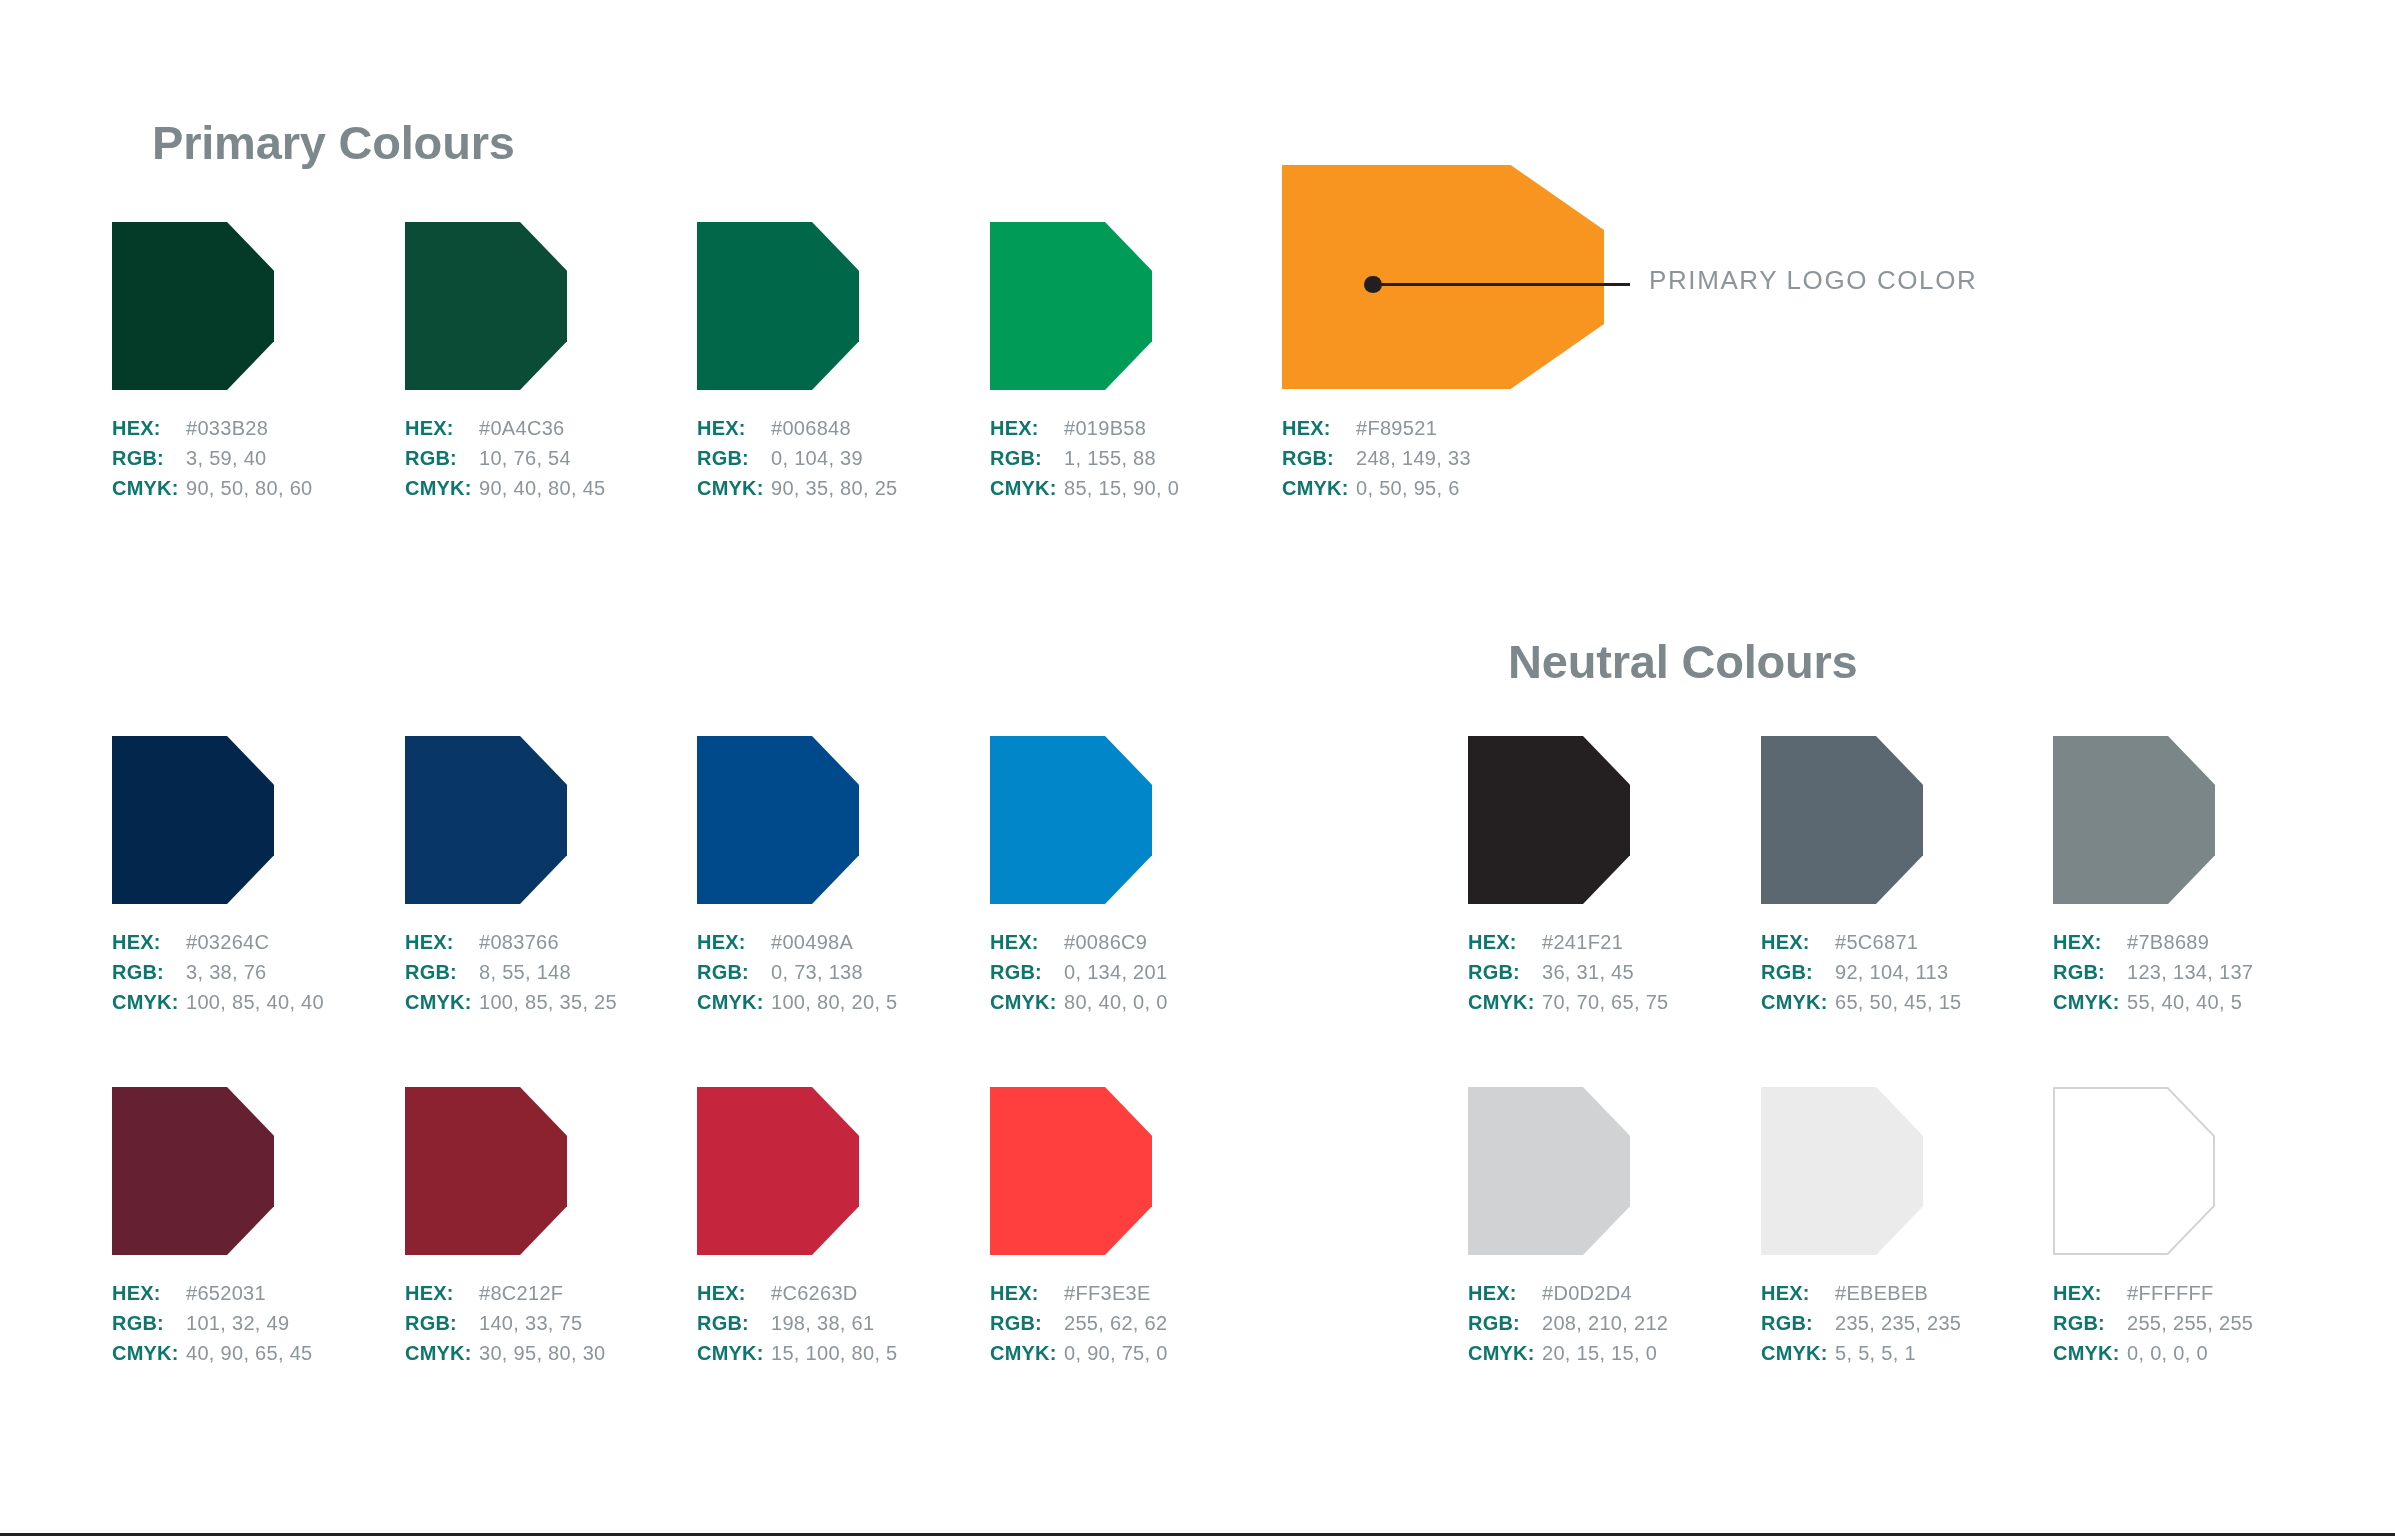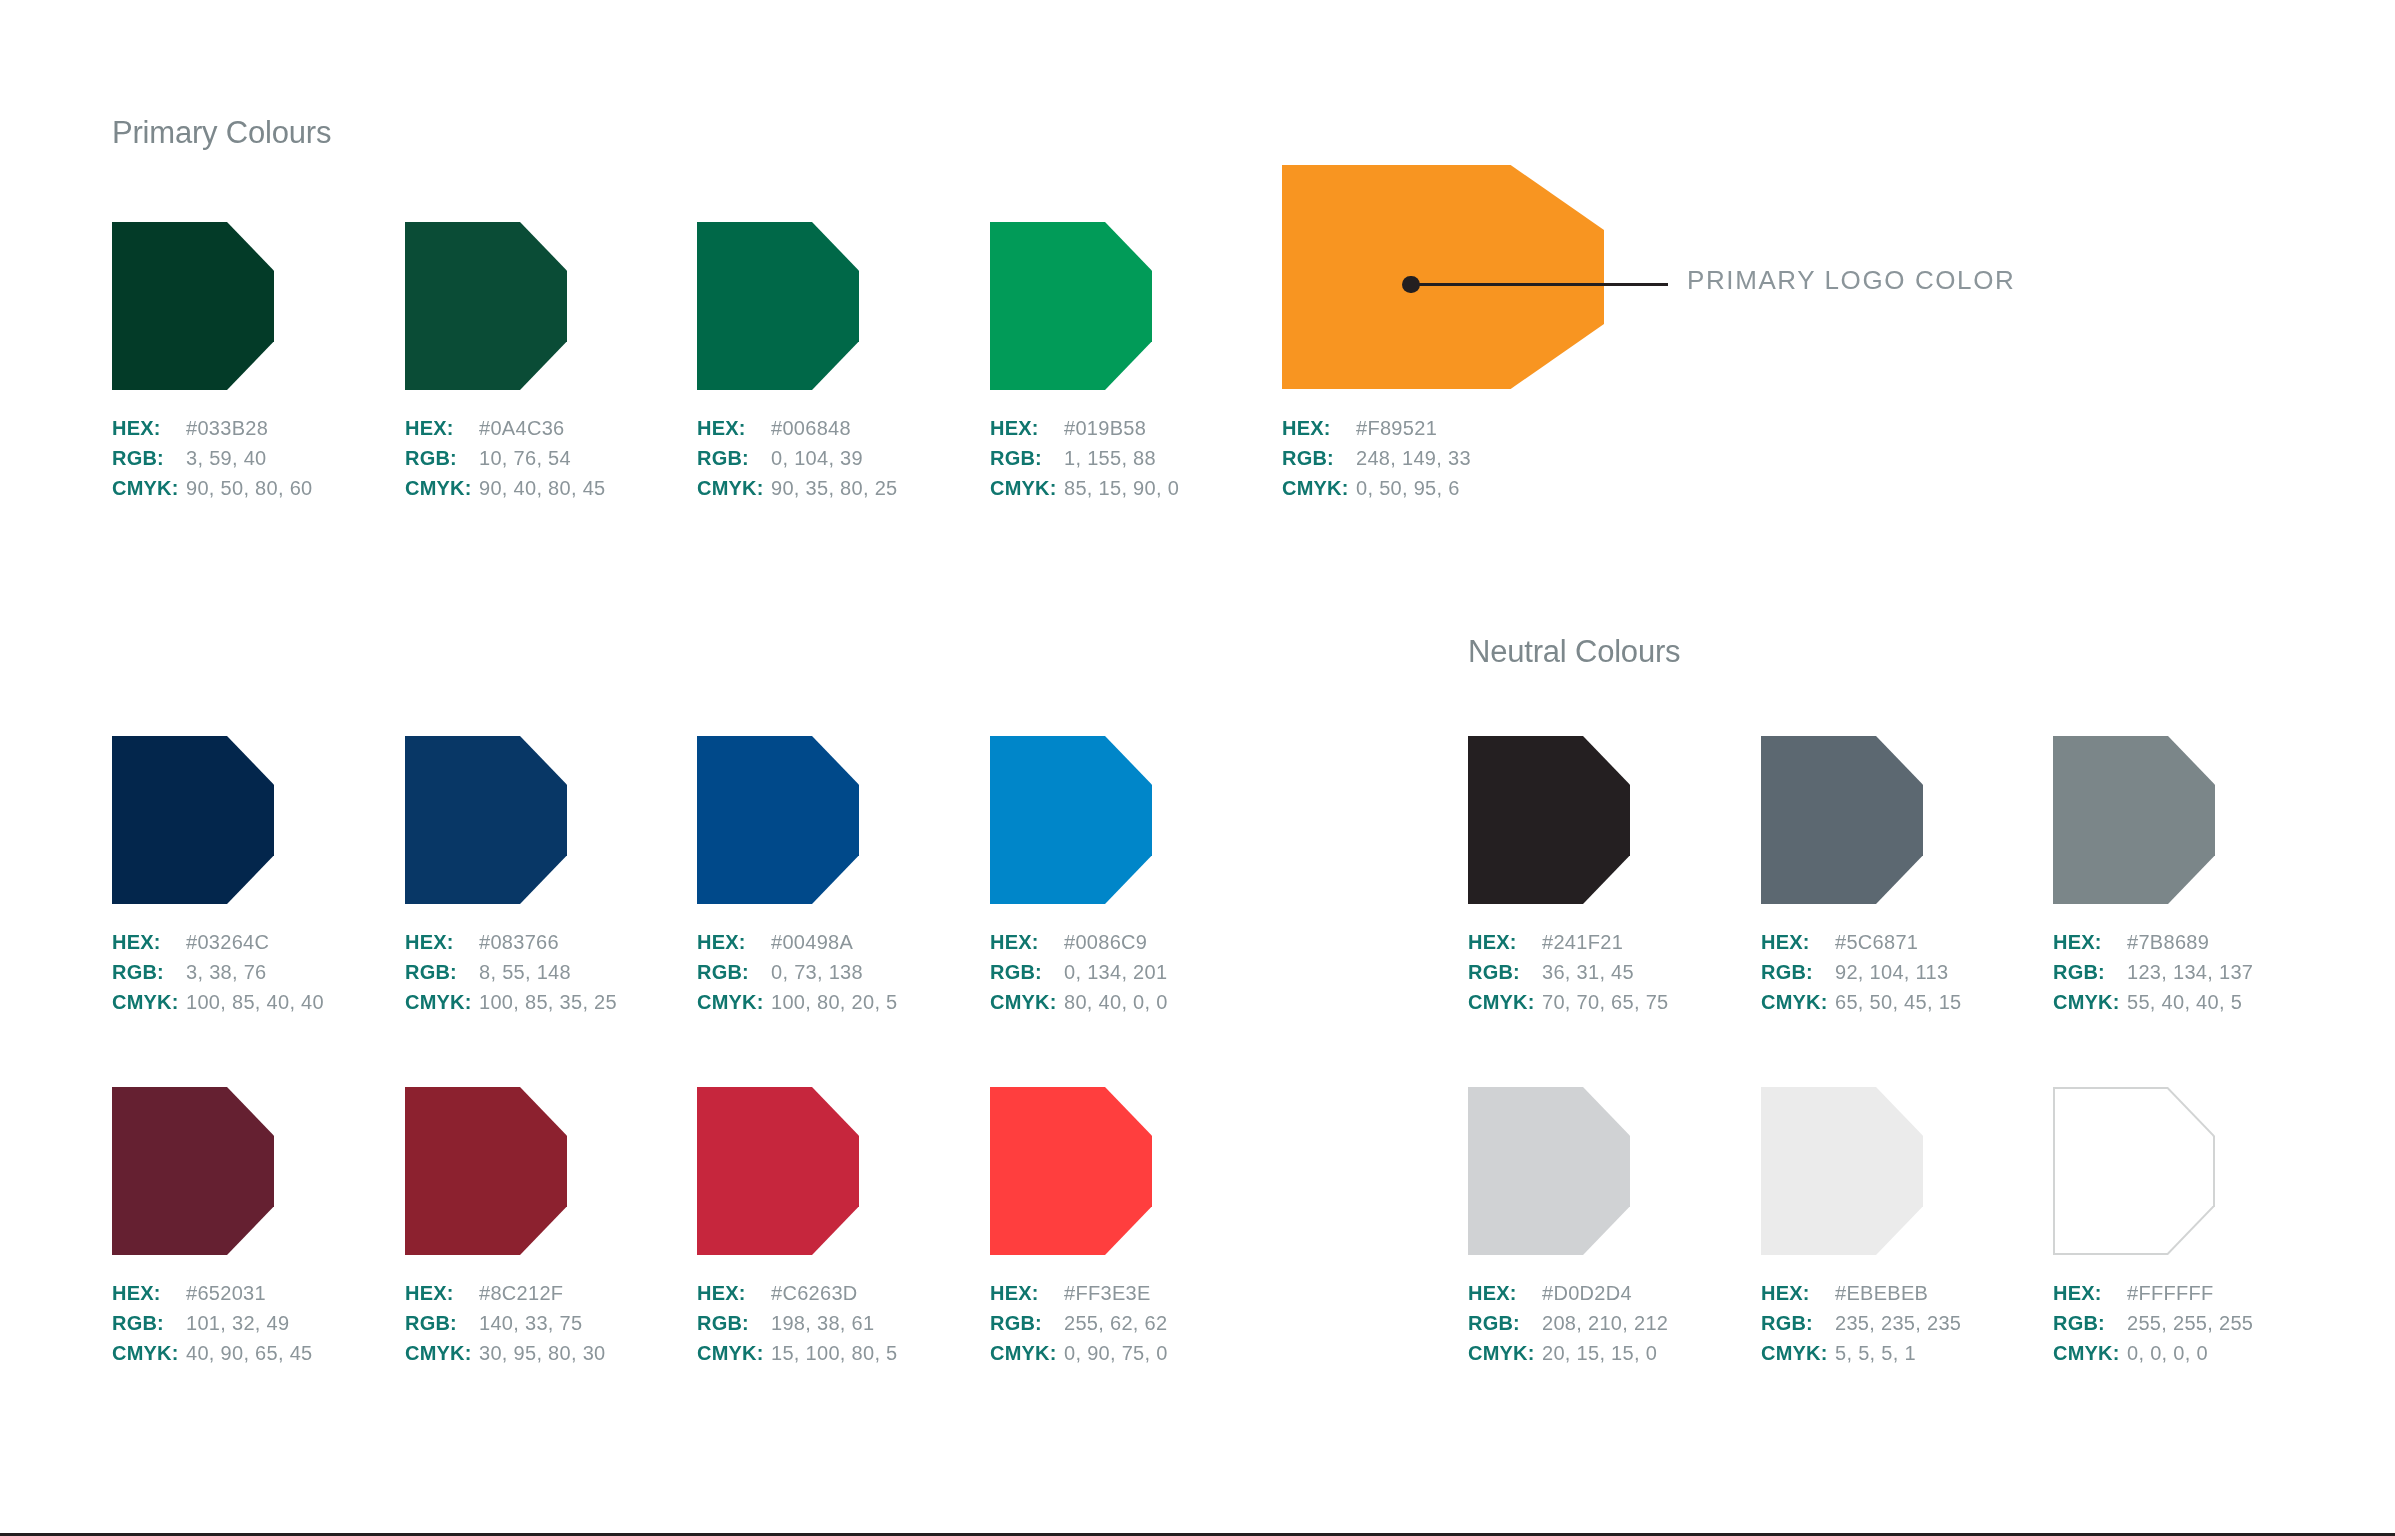--- a/index.html
+++ b/index.html
@@ -14,25 +14,26 @@
     position: relative;
     width: 2395px;
     height: 1537px;
     background: #ffffff;
   }
 
   
   .section-title {
     position: absolute;
     font-family: "Liberation Sans", sans-serif;
-    font-weight: 400;
-    font-size: 31px;
+    font-weight: 700;
+    font-size: 47px;
     letter-spacing: -0.2px;
     color: #7d888c;
     white-space: nowrap;
+    margin-left: 40px;
   }
 
   
   .swatch-group { position: absolute; }
   .swatch-col { position: absolute; top: 0; }
 
   .chip {
     position: relative;
     width: 162px;
     height: 168px;
@@ -496,21 +497,21 @@
             </div>
             <div class="spec-row">
               <span class="spec-key">CMYK:</span>
               <span class="spec-val">0, 0, 0, 0</span>
             </div>
           </div>
         </div>
       </div>
     </div>
 
-  <div id="callout" style="left:1402px; top:273px; width:683px; height:39px;">
+  <div id="callout" style="left:1364px; top:273px; width:683px; height:39px;">
     <div class="callout-dot" style="left:0px; top:2.9px;"></div>
     <div class="callout-line" style="left:8.8px; top:9.8px; width:257px;"></div>
     <div class="callout-label" style="left:285px; top:-7.8px;">PRIMARY LOGO COLOR</div>
   </div>
 
   <div id="bottom-rule"></div>
 </div>
 
 
 </body></html>

